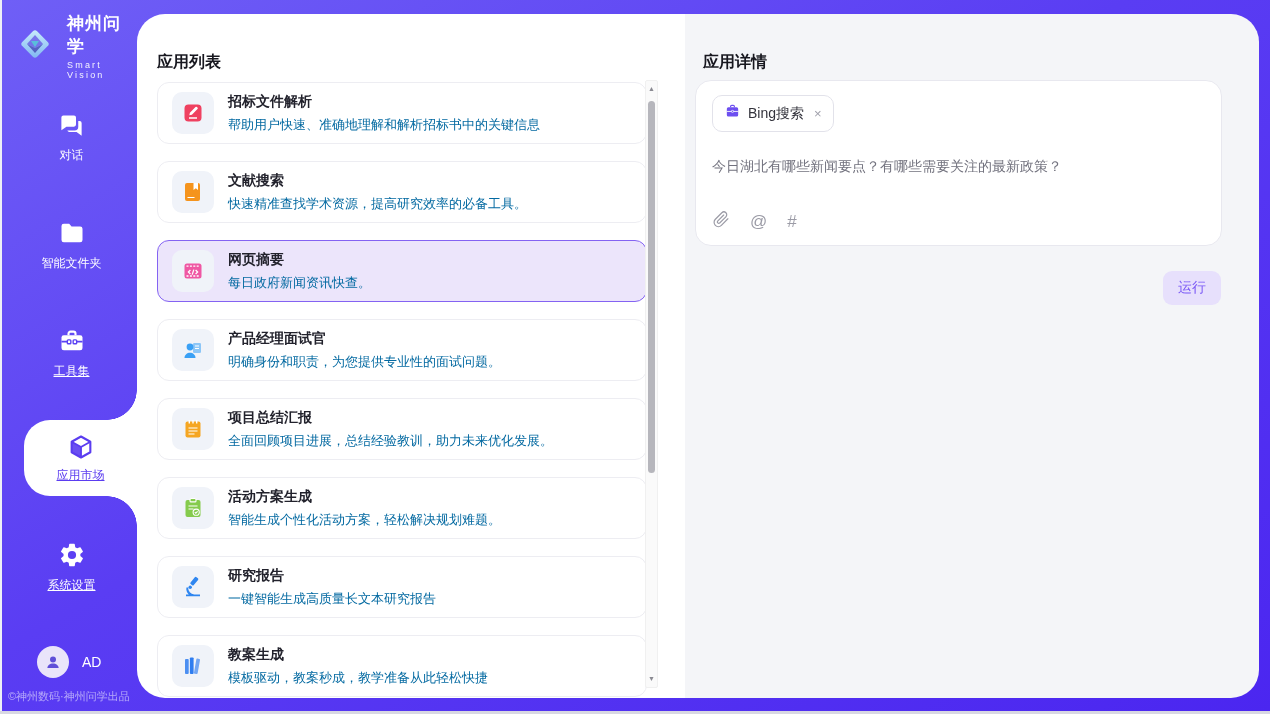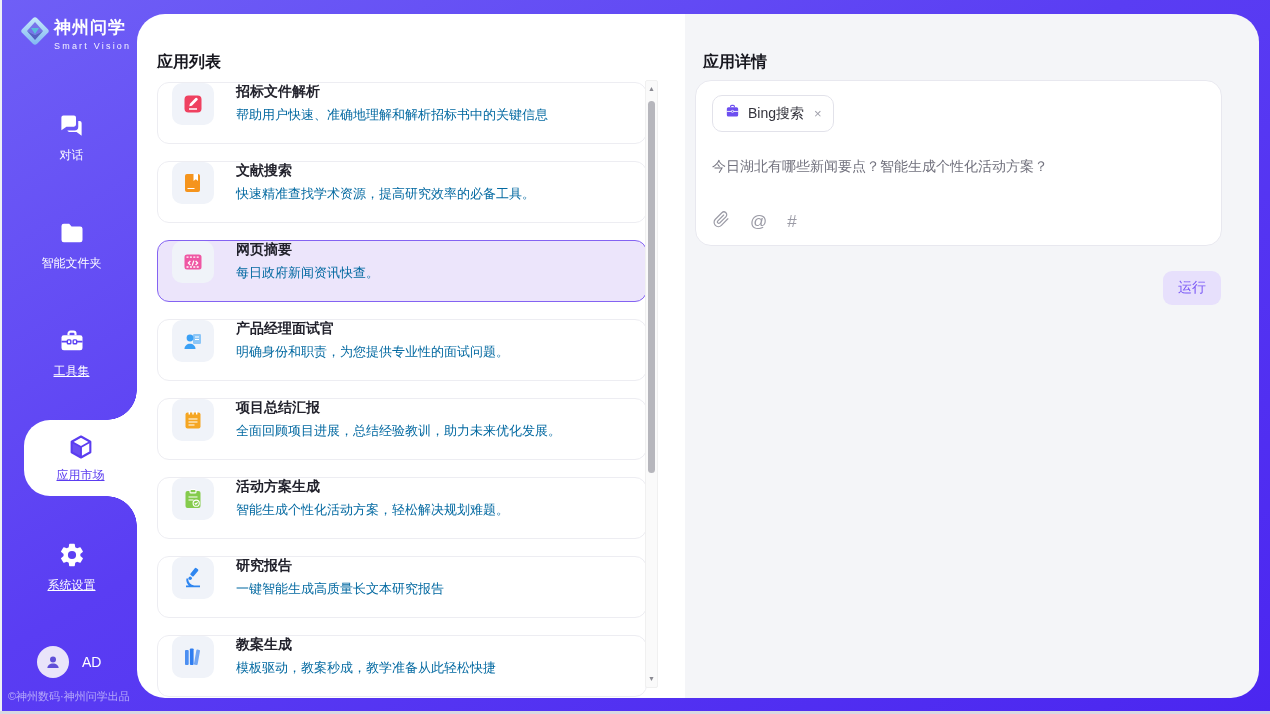--- a/index.html
+++ b/index.html
@@ -7,21 +7,21 @@
   body {
     font-family:"Liberation Sans","DejaVu Sans",sans-serif;
     background:linear-gradient(150deg,#6f5ff6 0%,#5a3df3 45%,#4b26f0 100%);
     position:relative;
   }
   .edge-left{position:absolute;left:0;top:0;bottom:0;width:2px;background:#eef0f6;z-index:60;}
   .edge-bottom{position:absolute;left:0;right:0;bottom:0;height:3px;background:#d8d8e2;z-index:60;}
 
   
   .sidebar{position:absolute;left:0;top:0;width:137px;height:714px;}
-  .logo{position:absolute;top:12px;left:16px;display:flex;align-items:center;gap:0;}
+  .logo{position:absolute;top:12px;left:16px;display:flex;align-items:center;gap:13px;}
   .logo-text .cn{font-size:17px;font-weight:bold;color:#fff;letter-spacing:1px;}
   .logo-text .en{font-size:9px;color:rgba(255,255,255,.92);letter-spacing:2.2px;margin-top:2px;}
   .nav-item{position:absolute;left:12px;width:119px;display:flex;flex-direction:column;align-items:center;cursor:pointer;}
   .nav-icon{width:30px;height:30px;display:flex;align-items:center;justify-content:center;color:#fff;}
   .nav-label{font-size:12px;color:#fff;margin-top:7px;}
   .nav-label.underline{text-decoration:underline;}
   .tab-bump{position:absolute;left:24px;right:0;top:420px;height:76px;background:#fff;
     border-radius:26px 0 0 26px;display:flex;flex-direction:column;align-items:center;justify-content:center;cursor:pointer;}
   .tab-bump::before{content:"";position:absolute;right:0;top:-30px;width:30px;height:30px;
     background:radial-gradient(circle at 0 0,rgba(0,0,0,0) 29.5px,#fff 30px);}
@@ -39,21 +39,21 @@
     border-radius:28px;overflow:hidden;display:flex;}
   .list-panel{width:548px;background:#fff;position:relative;flex:none;}
   .detail-panel{flex:1;background:#f4f5f8;position:relative;}
   .panel-title{position:absolute;top:38px;font-size:16px;font-weight:bold;color:#17171f;}
   .list-panel .panel-title{left:20px;}
   .detail-panel .panel-title{left:18px;}
 
   
   .cards{position:absolute;left:20px;top:68px;width:490px;bottom:0;overflow:hidden;}
   .app-card{height:62px;margin-bottom:17px;border:1px solid #ededf2;border-radius:12px;background:#fff;
-    display:flex;align-items:flex-start;padding:0 14px;gap:22px;cursor:pointer;}
+    display:flex;align-items:center;padding:0 14px;gap:14px;cursor:pointer;}
   .app-card.selected{background:#ece5fb;border:1.5px solid #8463f2;}
   .icon-box{width:42px;height:42px;border-radius:10px;background:#f0f3f9;flex:none;
     display:flex;align-items:center;justify-content:center;}
   .card-text{min-width:0;}
   .card-title{font-size:14px;font-weight:bold;color:#22222c;}
   .card-desc{font-size:13px;color:#0369a1;margin-top:5px;white-space:nowrap;}
 
   
   .scrollbar{position:absolute;left:508px;top:66px;bottom:10px;width:13px;background:#fafafa;
     border:1px solid #f0f0f0;border-radius:2px;}
@@ -308,21 +308,21 @@
             <path fill="#6d4ff0" d="M4 8.2A2.2 2.2 0 0 1 6.2 6h11.6A2.2 2.2 0 0 1 20 8.2v8.6a2.2 2.2 0 0 1-2.2 2.2H6.2A2.2 2.2 0 0 1 4 16.8z"></path>
             <path fill="none" stroke="#6d4ff0" stroke-width="1.6" d="M9.3 6V5a1.6 1.6 0 0 1 1.6-1.6h2.2A1.6 1.6 0 0 1 14.7 5v1"></path>
             <rect x="4" y="11.2" width="16" height="1.3" fill="#fff" opacity=".95"></rect>
             <rect x="10.6" y="10.4" width="2.8" height="2.8" rx=".6" fill="#6d4ff0" stroke="#fff" stroke-width=".9"></rect>
           </svg>
         </span>
         <span class="tag-label">Bing搜索</span>
         <span class="tag-close">×</span>
       </span>
 
-      <div class="query-text">今日湖北有哪些新闻要点？智能生成个性化活动方案？</div>
+      <div class="query-text">今日湖北有哪些新闻要点？有哪些需要关注的最新政策？</div>
 
       <div class="attach-row">
         <span>
           <svg width="17" height="17" viewBox="0 0 24 24" fill="none" stroke="#9b9ba6" stroke-width="1.7" stroke-linecap="round">
             <path d="M21 11l-9.2 9.2a6 6 0 0 1-8.5-8.5l9.2-9.2a4 4 0 0 1 5.7 5.7l-8.8 8.8a2 2 0 0 1-2.8-2.8l8.5-8.5"></path>
           </svg>
         </span>
         <span class="attach-glyph">@</span>
         <span class="attach-glyph">#</span>
       </div>

